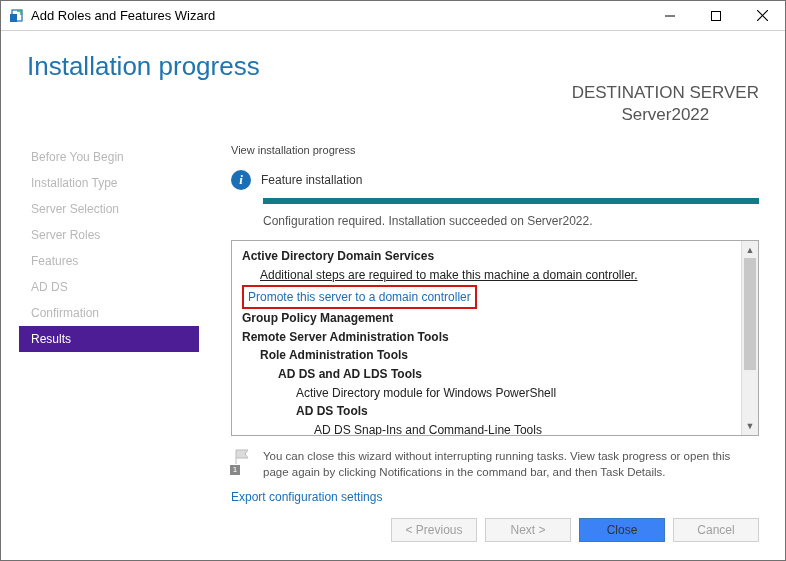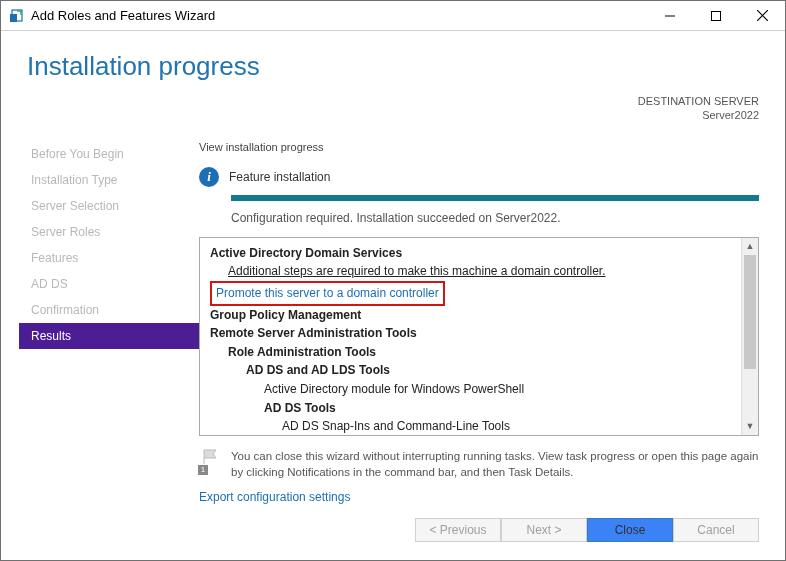--- a/index.html
+++ b/index.html
@@ -49,31 +49,31 @@
     padding: 20px 26px 0 26px;
     flex-direction: column;
   }
   .page-title {
     font-size: 26px;
     color: #2074b0;
     font-weight: 300;
   }
   .dest-block {
     margin-left: auto;
-    text-align: right;
+    text-align: center;
     color: #555;
-    font-size: 11px;
+    font-size: 17px;
     line-height: 1.3;
-    margin-top: 12px;
   }
   .body {
     flex: 1;
     display: flex;
     padding: 18px 26px 0 26px;
     min-height: 0;
+    gap: 32px;
   }
   .nav {
     width: 172px;
     flex-shrink: 0;
   }
   .nav-item {
     padding: 6px 12px;
     font-size: 12px;
     color: #b8b8b8;
     margin-left: -8px;
@@ -199,21 +199,21 @@
   }
   .export-link {
     color: #1c6fb5;
     font-size: 12px;
     margin-top: 10px;
     display: inline-block;
   }
   .footer {
     display: flex;
     justify-content: flex-end;
-    gap: 0;
+    gap: 8px;
     padding: 14px 26px 18px;
   }
   .btn {
     min-width: 86px;
     height: 24px;
     border: 1px solid #adadad;
     background: #efefef;
     font-size: 12px;
     display: flex; align-items: center; justify-content: center;
   }

